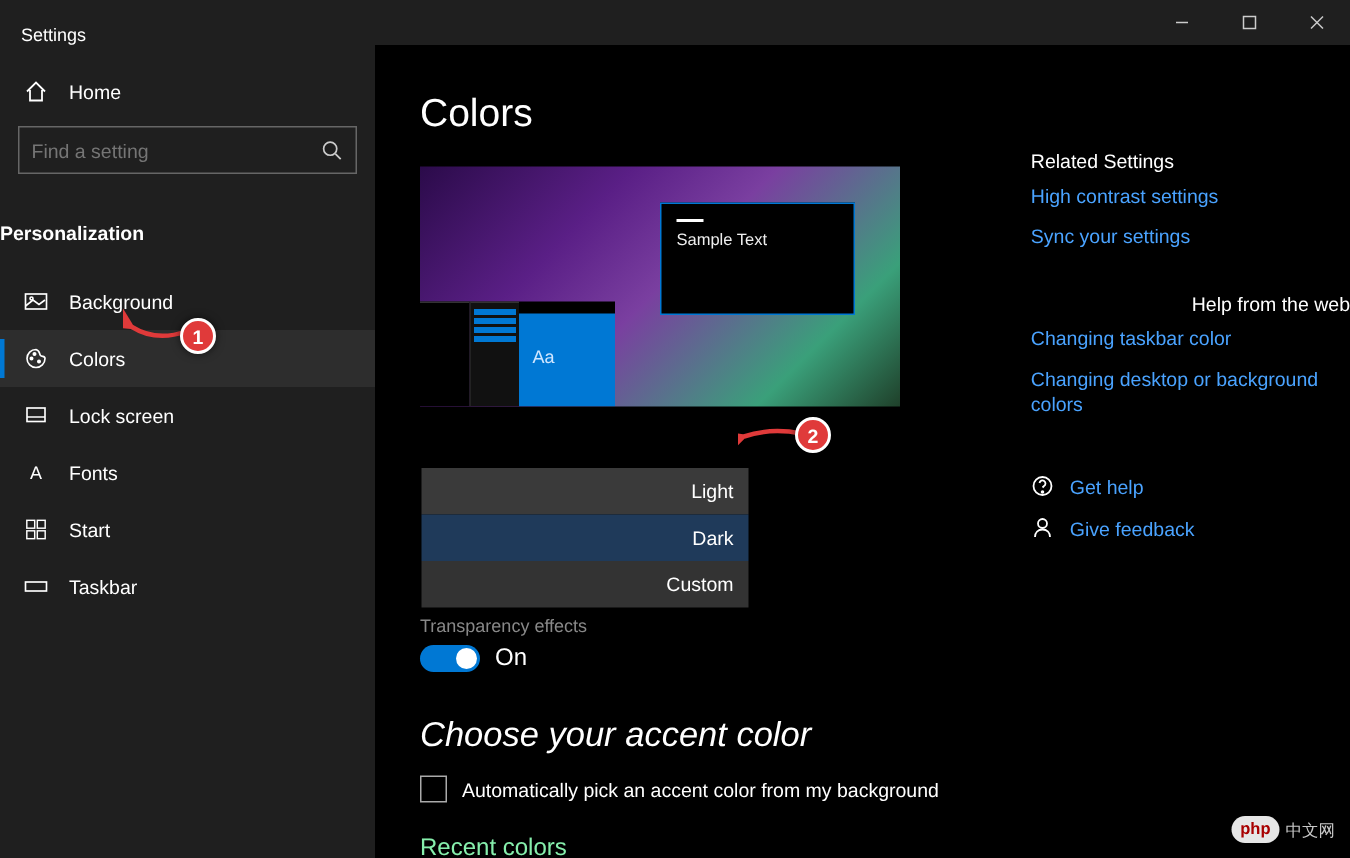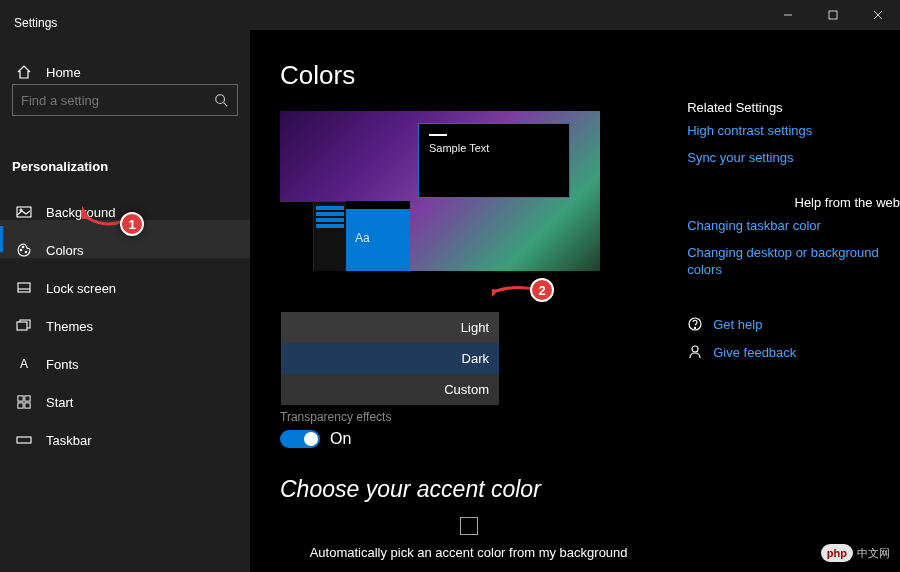--- a/index.html
+++ b/index.html
@@ -3,54 +3,54 @@
 <meta charset="utf-8">
 <style>
   * { box-sizing: border-box; margin: 0; padding: 0; font-family: "Segoe UI", Arial, sans-serif; }
   body { width: 900px; height: 572px; background: #000; color: #fff; overflow: hidden; position: relative; }
   .window { display: flex; flex-direction: column; width: 100%; height: 100%; }
   .titlebar { display: flex; align-items: flex-end; height: 30px; background: #1f1f1f; padding-left: 14px; font-size: 12px; }
   .titlebar .spacer { flex: 1; }
   .winbtn { width: 45px; height: 30px; display: flex; align-items: center; justify-content: center; color: #ccc; font-size: 10px; }
   .body { flex: 1; display: flex; min-height: 0; }
   .sidebar { width: 250px; background: #1f1f1f; display: flex; flex-direction: column; padding-top: 12px; }
-  .nav-item { display: flex; align-items: flex-end; height: 38px; padding-left: 16px; font-size: 13px; gap: 14px; position: relative; }
-  .nav-item.category { font-weight: 600; font-size: 13px; padding-left: 12px; margin: 6px 0 8px 0; }
+  .nav-item { display: flex; align-items: center; height: 38px; padding-left: 16px; font-size: 13px; gap: 14px; position: relative; }
+  .nav-item.category { font-weight: 600; font-size: 13px; padding-left: 0; margin: 6px 0 8px 0; }
   .nav-item.selected::before { content: ""; position: absolute; left: 0; top: 6px; bottom: 6px; width: 3px; background: #0078d4; }
   .nav-item.selected { background: #2d2d2d; }
   .ico { width: 16px; height: 16px; display: inline-flex; align-items: center; justify-content: center; flex-shrink: 0; }
   .search-wrap { margin: 4px 12px 14px 12px; }
   .search { display: flex; align-items: center; height: 32px; border: 1px solid #666; background: #1f1f1f; padding: 0 8px; }
   .search input { flex: 1; background: transparent; border: none; outline: none; color: #ccc; font-size: 13px; }
   .main { flex: 1; background: #000; padding: 30px 0 0 30px; overflow: hidden; display: flex; }
   .content { width: 390px; }
   h1.page-title { font-size: 26px; font-weight: 400; margin-bottom: 20px; }
   .preview { position: relative; width: 320px; height: 160px; background: linear-gradient(135deg,#2b0b4a 0%,#5a1f86 30%,#7a3fa0 50%,#3aa07a 80%,#1f402a 100%); overflow:hidden; }
   .preview .taskbar { position: absolute; left: 0; bottom: 0; height: 70px; width: 130px; display:flex; }
   .preview .panel { width:34px; background:#000; border-top:1px solid #333;}
   .preview .start { width:66px; background:#000; display:flex; flex-direction:column; }
   .preview .start .strip { height:8px;}
   .preview .start .tiles { background:#0078d4; flex:1; display:grid; grid-template-columns:1fr 1fr; grid-template-rows:1fr 1fr 1fr; gap:1px; padding:2px;}
   .preview .start .tiles div{background:#0078d4;}
   .preview .aa { position:absolute; left:75px; bottom:26px; color:#cfe6ff; font-size:12px; }
-  .preview .samplewin { position:absolute; right:30px; top:12px; width:152px; height:75px; background:#000; border:1px solid #0078d4; padding:10px 10px;margin-left:24px; }
+  .preview .samplewin { position:absolute; right:30px; top:24px; width:130px; height:75px; background:#000; border:1px solid #0078d4; padding:10px 10px;margin-left:24px; }
   .preview .samplewin .handle{width:18px;height:2px;background:#fff;margin-bottom:6px;}
   .preview .samplewin .txt{font-size:11px;color:#eee;}
   .dropdown { position:relative; width:220px; margin-top:40px; }
   .dd-list { width:100%; border:1px solid #000; }
   .dd-item { padding:8px 10px; font-size:13px; background:#333;text-align:right; }
   .dd-item.light { background:#3a3a3a; }
   .dd-item.dark { background:#1f3a5a; }
   .dd-item.custom { background:#333;padding-left:48px; }
   .trans-label { font-size:12px; color:#888; margin-top:4px; }
   .toggle-row { display:flex; align-items:flex-start; gap:10px; margin-top:6px; }
   .toggle { width:40px; height:18px; background:#0078d4; border-radius:9px; position:relative; }
   .toggle::after { content:""; position:absolute; right:2px; top:2px; width:14px; height:14px; background:#fff; border-radius:50%; }
   h2.section { font-size:23px; font-weight:400; margin-top:28px;font-style:italic; }
-  .check-row { display:flex; align-items:center; gap:10px; margin-top:14px; font-size:13px;flex-direction:column; }
+  .check-row { display:flex; align-items:center; gap:10px; margin-top:14px; font-size:13px; }
   .checkbox { width:18px; height:18px; border:1.5px solid #aaa; }
   .recent-label { font-size:16px; color:#86efac; margin-top:22px; }
   .rightcol { margin-left: 30px; width: 220px; padding-top: 40px; font-size:13px; }
   .rightcol .hdr { color:#fff; font-size:13px; margin-bottom:8px; }
   .rightcol a { color:#4aa3ff; text-decoration:none; display:block; margin-bottom:10px; line-height:1.3; }
   .rightcol .sec2 { margin-top:28px;text-align:right; }
   .help-item { display:flex; align-items:center; gap:10px; color:#4aa3ff; margin-bottom:12px; }
   .help-item .ico { color:#fff; }
   .callout { position:absolute; width:24px; height:24px; background:#e03a3a; border:2px solid #fff; border-radius:50%; display:flex; align-items:center; justify-content:center; font-size:13px; font-weight:600; box-shadow:0 0 6px rgba(0,0,0,.6); }
   .arrow1 { position:absolute; left:82px; top:206px; pointer-events:none; }
@@ -133,29 +133,20 @@
         <span class="ico">
             <svg width="16" height="16" viewBox="0 0 16 16" fill="none" stroke="#fff" stroke-width="1.1">
               <rect x="2" y="3" width="12" height="9"></rect>
               <line x1="2" y1="9" x2="14" y2="9"></line>
             </svg>
           </span>
         <span>Lock screen</span>
       </div>
       <div class="nav-item">
         <span class="ico">
-            <svg width="16" height="16" viewBox="0 0 16 16" fill="none" stroke="#fff" stroke-width="1.1">
-              <rect x="1" y="4" width="10" height="8"></rect>
-              <path d="M4 4 V2 H14 V10 H11"></path>
-            </svg>
-          </span>
-        <span>Themes</span>
-      </div>
-      <div class="nav-item">
-        <span class="ico">
             <span style="font-size:12px;color:#fff;">A</span>
           </span>
         <span>Fonts</span>
       </div>
       <div class="nav-item">
         <span class="ico">
             <svg width="14" height="14" viewBox="0 0 16 16" fill="none" stroke="#fff" stroke-width="1.1">
               <rect x="1" y="1" width="6" height="6"></rect>
               <rect x="9" y="1" width="6" height="6"></rect>
               <rect x="1" y="9" width="6" height="6"></rect>

